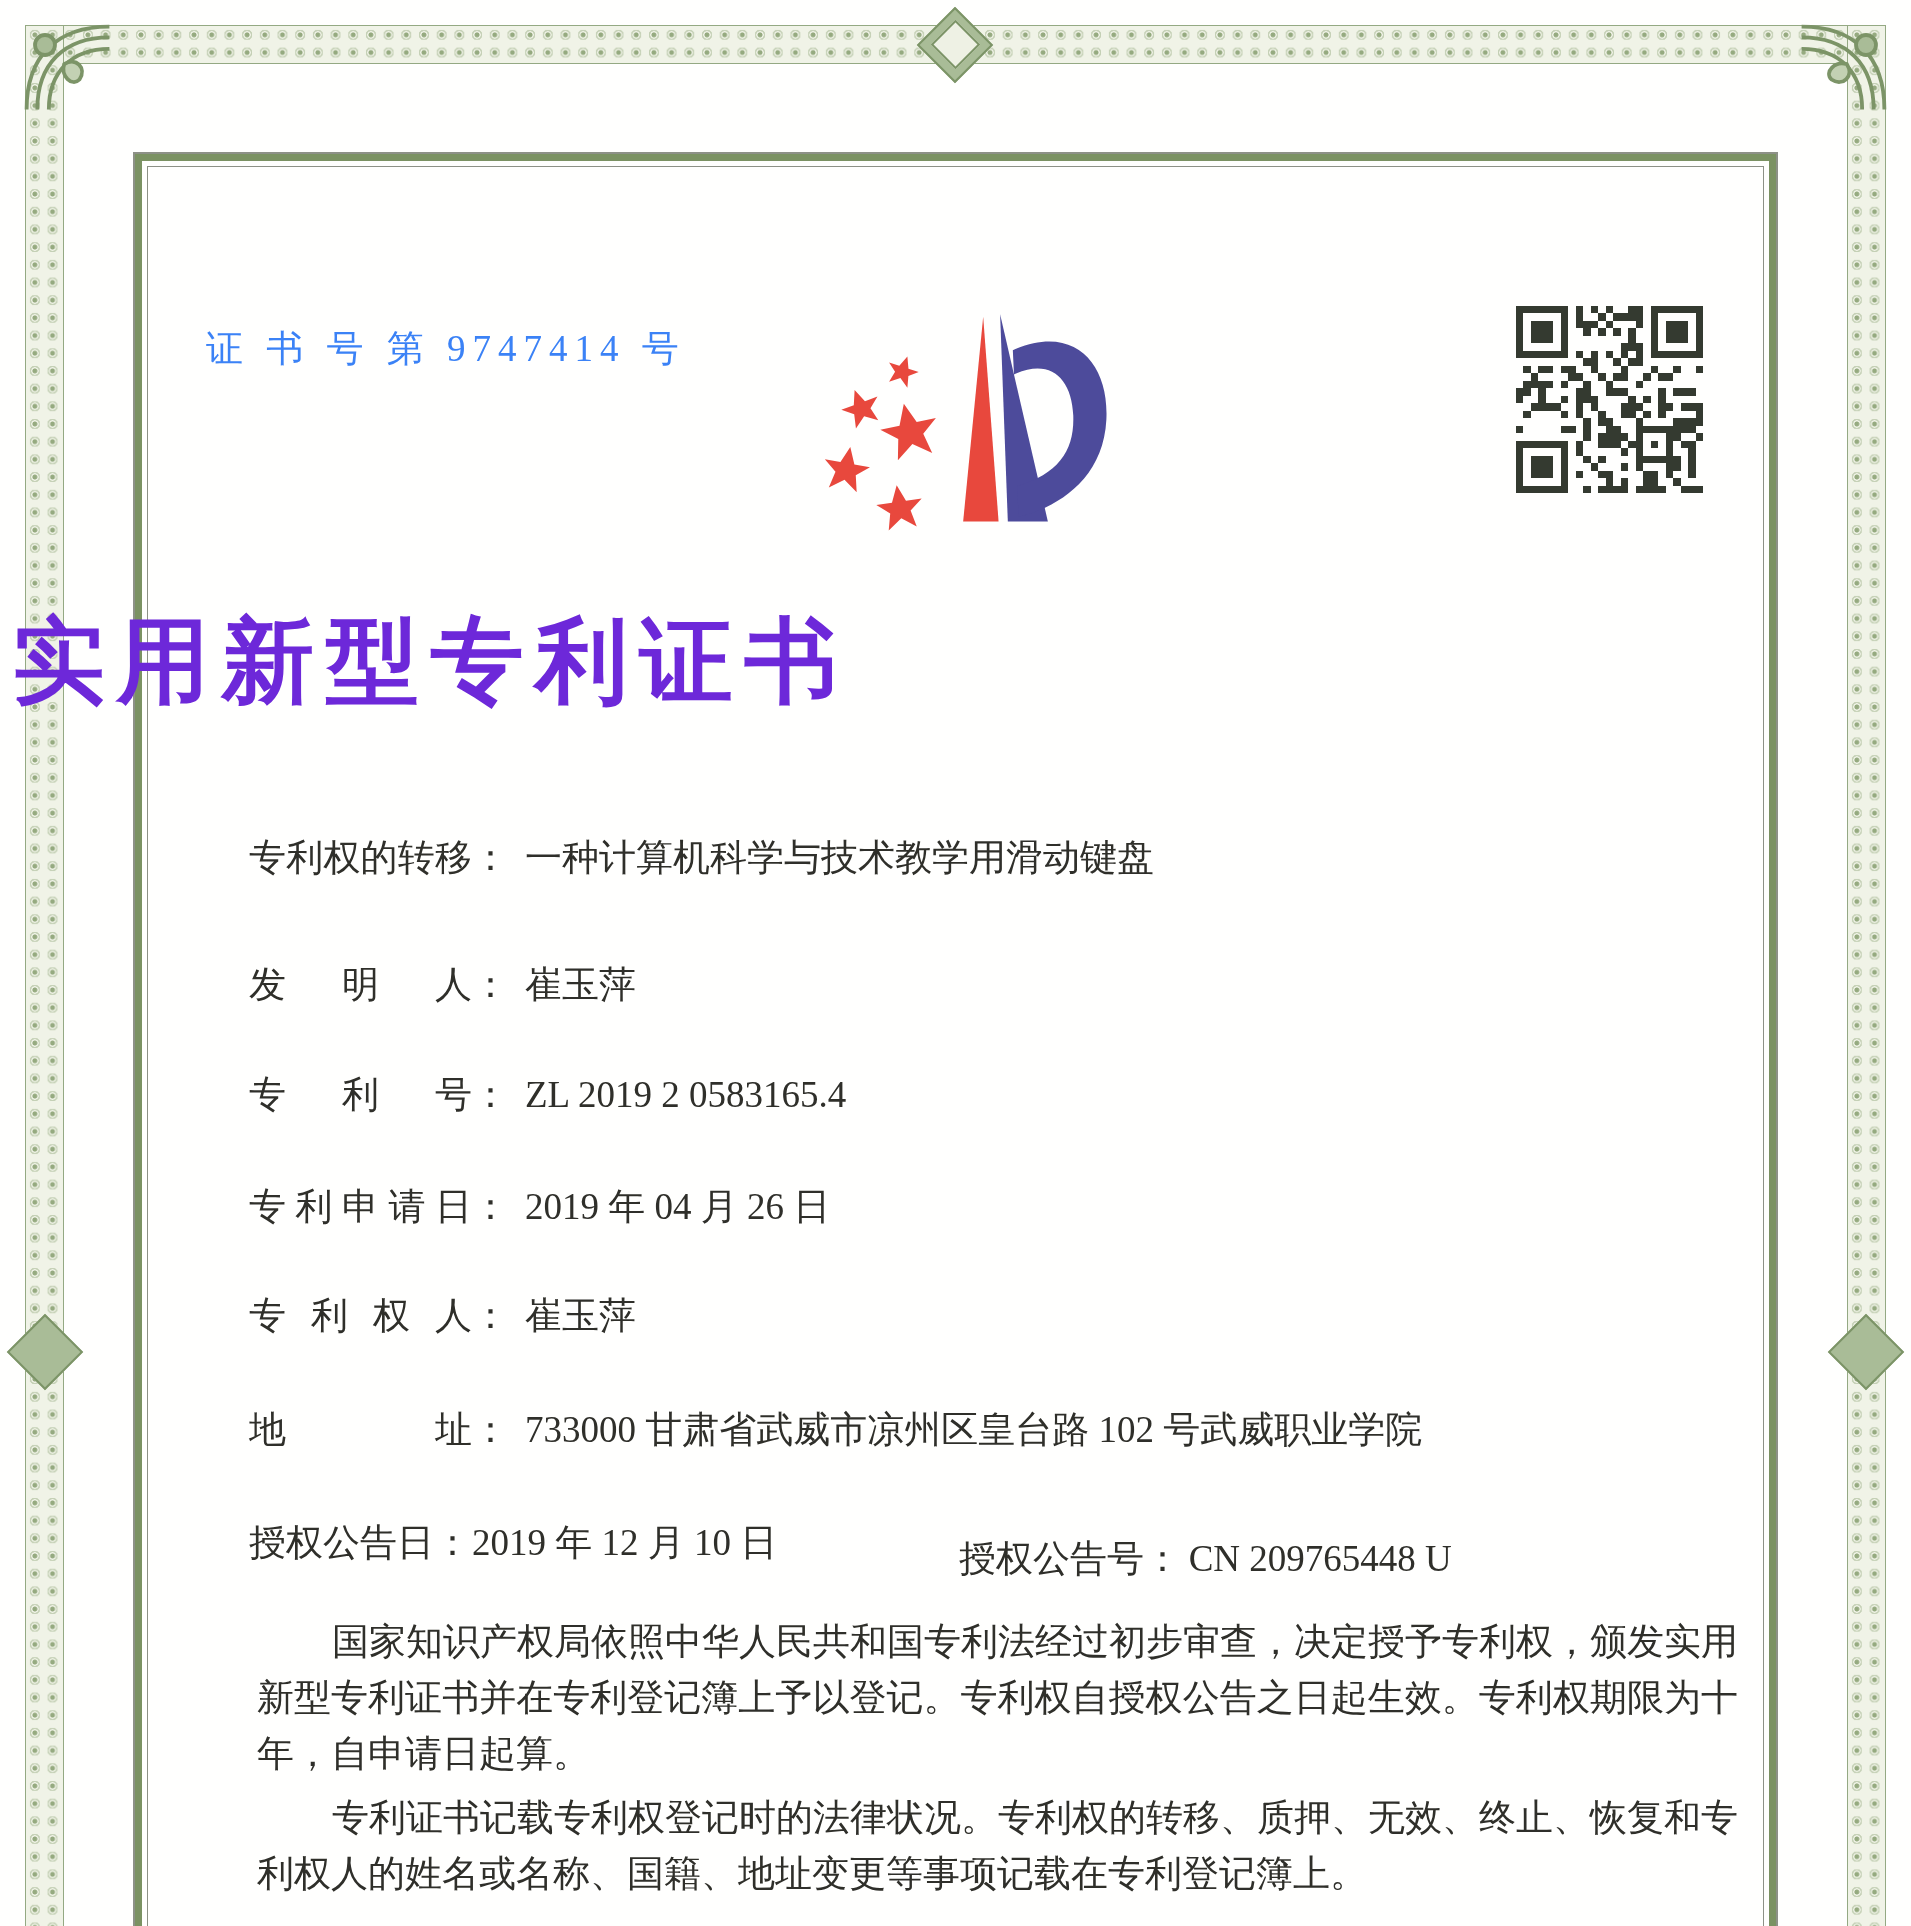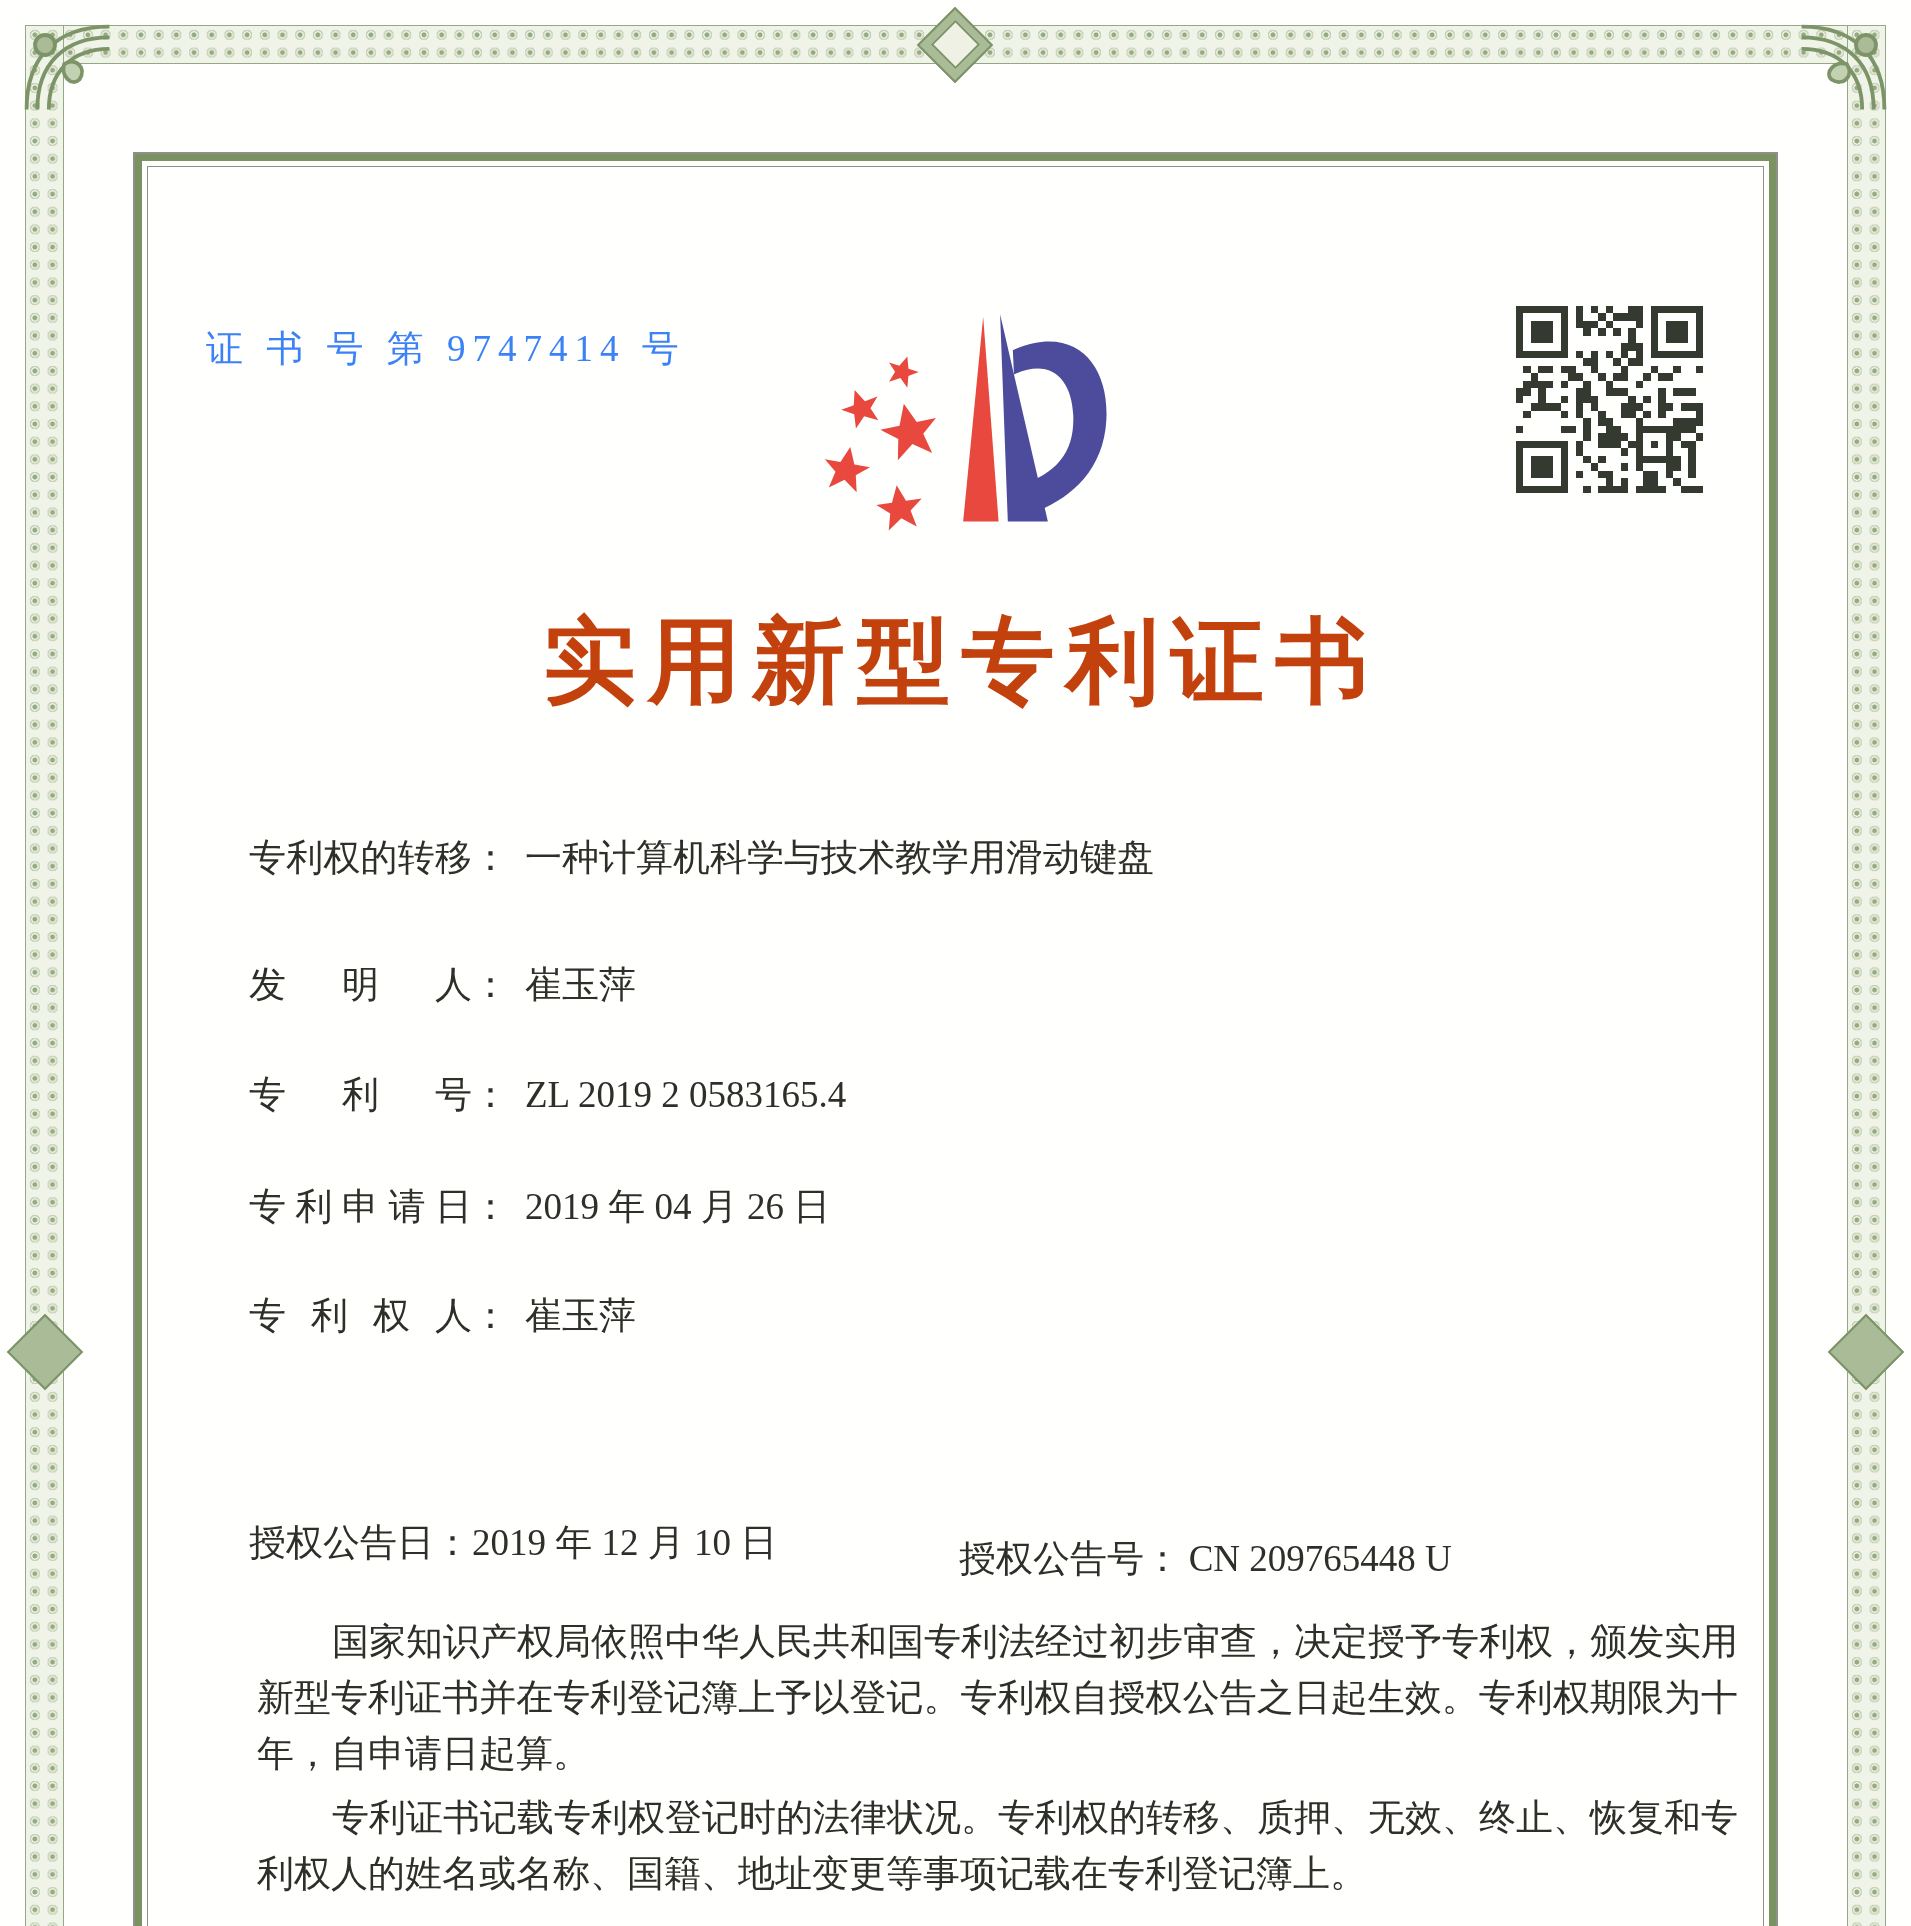--- a/index.html
+++ b/index.html
@@ -24,22 +24,22 @@
 
   
   .frame-outer { position:absolute; left:133px; top:152px; width:1645px; height:2418px;
     border:2.3px solid #8d9187; z-index:5; pointer-events:none; }
   .frame-green { position:absolute; inset:0; border:7.7px solid #7b9263; }
   .frame-inner { position:absolute; inset:4.6px; border:1.9px solid #8d9187; }
 
   
   .cert-no { position:absolute; left:206px; top:324px; font-size:37px; letter-spacing:7px;
     color:#3b82f6; z-index:6; }
-  .title { position:absolute; left:0; top:599px; width:100%; text-align:center;
-    font-size:93px; font-weight:bold; letter-spacing:11.6px; color:#c2410c; z-index:6;padding-left:12px; }
+  .title { position:absolute; left:0; top:599px; width:100%; text-align:left;
+    font-size:93px; font-weight:bold; letter-spacing:11.6px; color:#6d28d9; z-index:6;padding-left:12px; }
 
   .row { position:absolute; left:249px; font-size:37px; color:#2f2f2a; z-index:6; white-space:nowrap; }
   .flabel { display:inline-block; width:223px; text-align:justify; text-align-last:justify; vertical-align:top; }
   .fvalue { margin-left:16px; }
   .grant2 { position:absolute; left:710px; top:16px; }
 
   .paras { position:absolute; left:249px; top:1606px; width:1497px; font-size:37px;
     line-height:56px; text-align:justify; color:#2f2f2a; z-index:6; }
   .paras p { text-indent:75px; margin:8px; }
 
@@ -409,20 +409,23 @@
   </div>
   <div class="row" style="top:1070px">
     <span class="flabel">专利号</span><span>：</span><span class="fvalue">ZL 2019 2 0583165.4</span>
   </div>
   <div class="row" style="top:1182px">
     <span class="flabel">专利申请日</span><span>：</span><span class="fvalue">2019 年 04 月 26 日</span>
   </div>
   <div class="row" style="top:1291px">
     <span class="flabel">专利权人</span><span>：</span><span class="fvalue">崔玉萍</span>
   </div>
+  <div class="row" style="top:1405px">
+    <span class="flabel">地址</span><span>：</span><span class="fvalue">733000 甘肃省武威市凉州区皇台路 102 号武威职业学院</span>
+  </div>
   <div class="row" style="top:1518px">
     <span>授权公告日</span><span>：</span><span class="fvalue" style="margin-left:1px">2019 年 12 月 10 日</span>
     <span class="grant2"><span>授权公告号</span><span>：</span><span class="fvalue" style="margin-left:7.7px">CN 209765448 U</span></span>
   </div>
 
   <div class="paras">
     <p>国家知识产权局依照中华人民共和国专利法经过初步审查，决定授予专利权，颁发实用新型专利证书并在专利登记簿上予以登记。专利权自授权公告之日起生效。专利权期限为十年，自申请日起算。</p>
     <p>专利证书记载专利权登记时的法律状况。专利权的转移、质押、无效、终止、恢复和专利权人的姓名或名称、国籍、地址变更等事项记载在专利登记簿上。</p>
   </div>
 

